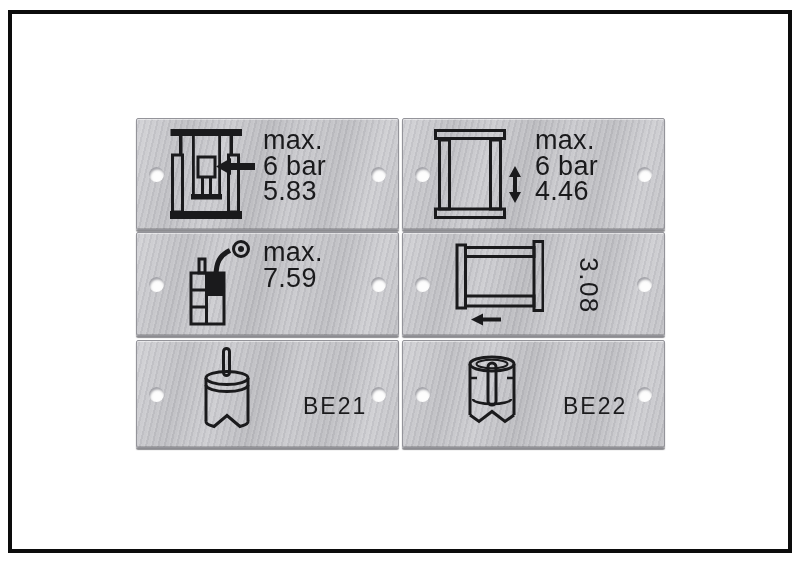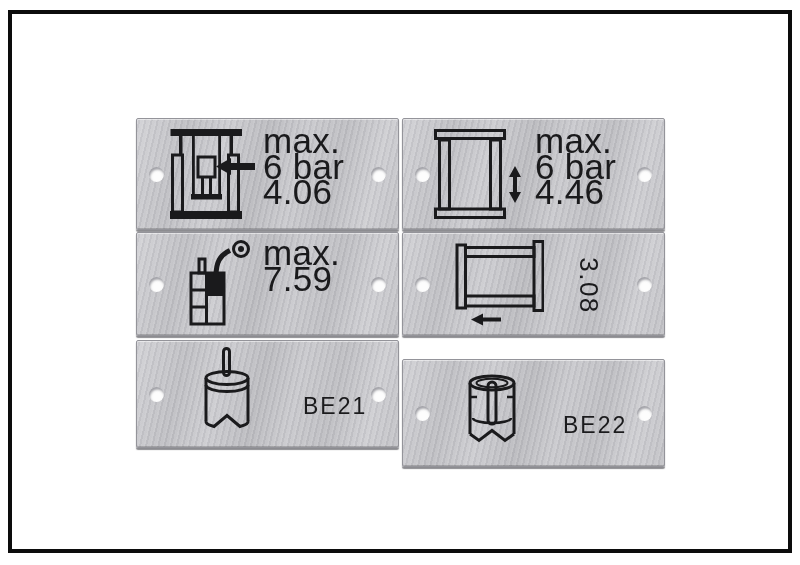--- a/index.html
+++ b/index.html
@@ -23,30 +23,30 @@
         #cacace 60%, #bfbfc3 74%, #cfcfd3 88%, #c2c2c6 100%);
     box-shadow: inset 0 1px 0 rgba(255,255,255,.5),
                 inset 0 -1px 0 rgba(0,0,0,.18),
                 0 2px 1px rgba(45,45,52,.55);
   }
   .p1{left:136px;top:118px;width:261px;height:110px;}
   .p2{left:402px;top:118px;width:261px;height:110px;}
   .p3{left:136px;top:232px;width:261px;height:102px;}
   .p4{left:402px;top:232px;width:261px;height:102px;}
   .p5{left:136px;top:340px;width:261px;height:106px;}
-  .p6{left:402px;top:340px;width:261px;height:106px;margin-top:19px;}
+  .p6{left:402px;top:340px;width:261px;height:106px;}
   .hole{
     position:absolute;width:15px;height:15px;border-radius:50%;
     background:#fdfdfd;top:50%;margin-top:-7.5px;
     box-shadow: inset 1px 2.5px 2.5px rgba(95,95,105,.6);
   }
   .hole.hl{left:12px;}
   .hole.hr{right:12px;}
   .txt{
-    position:absolute;color:#1a1a1c;font-size:35px;line-height:25.5px;
+    position:absolute;color:#1a1a1c;font-size:27px;line-height:25.5px;
     letter-spacing:.3px;white-space:nowrap;
   }
   .t1{left:126px;top:9px;}
   .t2{left:132px;top:9px;}
   .t3{left:126px;top:7px;}
   .rot-label{
     position:absolute;left:157px;top:37px;color:#1a1a1c;font-size:26px;
     letter-spacing:1.5px;transform:rotate(90deg);transform-origin:center;
     white-space:nowrap;
   }
@@ -86,21 +86,21 @@
       <rect x="31" y="50" width="3" height="17" fill="#1a1a1c" stroke="none"></rect>
       <rect x="39" y="50" width="3" height="17" fill="#1a1a1c" stroke="none"></rect>
       <rect x="21" y="67" width="31" height="5.5" fill="#1a1a1c" stroke="none"></rect>
       <rect x="0" y="84" width="72" height="8" fill="#1a1a1c" stroke="none"></rect>
       <path d="M46 39.5 L61 31 L61 36 L85 36 L85 43 L61 43 L61 48 Z" fill="#1a1a1c" stroke="none"></path>
     </svg>
   </span>
   <div class="txt t1">
     <div>max.</div>
     <div>6 bar</div>
-    <div>4.06</div>
+    <div>5.83</div>
   </div>
 </div>
 
 <div class="plate p2">
   <span class="hole hl"></span>
   <span class="hole hr"></span>
   <span class="icon i2">
     <svg width="87" height="90" viewBox="0 0 87 90" fill="none" stroke="#1a1a1c">
       <rect x="1.5" y="1.5" width="69" height="8" stroke-width="3"></rect>
       <rect x="5.5" y="11" width="10" height="69" stroke-width="3"></rect>

